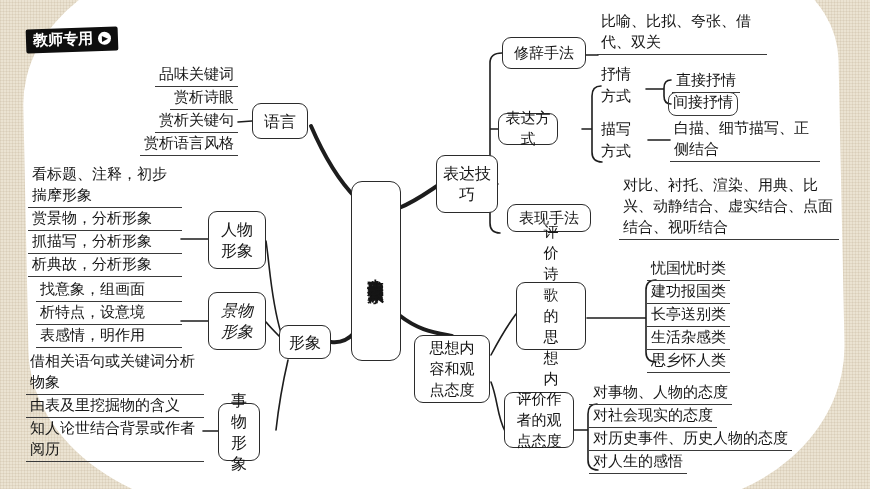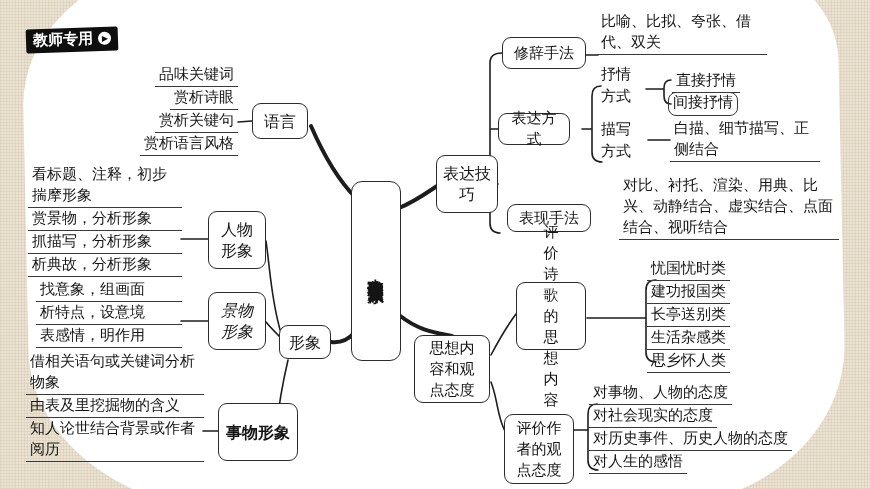--- a/index.html
+++ b/index.html
@@ -108,32 +108,32 @@
   <div class="leaf">析特点，设意境</div>
   <div class="leaf">表感情，明作用</div>
 </div>
 <div class="node" style="left:208px;top:292px;width:58px;height:58px;font-style:italic;">景物形象</div>
 
 <div class="leaf-group" style="left:26px;top:351px;width:178px;">
   <div class="leaf wrap">借相关语句或关键词分析物象</div>
   <div class="leaf">由表及里挖掘物的含义</div>
   <div class="leaf wrap">知人论世结合背景或作者阅历</div>
 </div>
-<div class="node" style="left:218px;top:403px;width:80px;height:58px;font-weight:bold;">事物形象</div>
+<div class="node" style="left:218px;top:403px;width:42px;height:58px;">事物形象</div>
 
 <div class="node" style="left:279px;top:325px;width:52px;height:34px;">形象</div>
 
 <div class="node" style="left:436px;top:155px;width:62px;height:58px;">表达技巧</div>
 
 <div class="node small" style="left:502px;top:37px;width:84px;height:32px;">修辞手法</div>
 <div class="leaf-group" style="left:597px;top:11px;width:170px;">
   <div class="leaf wrap">比喻、比拟、夸张、借代、双关</div>
 </div>
 
-<div class="node small" style="left:498px;top:113px;width:72px;height:32px;">表达方式</div>
+<div class="node small" style="left:498px;top:113px;width:60px;height:32px;">表达方式</div>
 <div class="plain-label" style="left:601px;top:63px;width:40px;">抒情方式</div>
 <div class="leaf-group" style="left:672px;top:70px;">
   <div class="leaf">直接抒情</div>
 </div>
 <div class="leaf-group" style="left:668px;top:92px;">
   <div class="leaf boxed">间接抒情</div>
 </div>
 <div class="plain-label" style="left:601px;top:118px;width:40px;">描写方式</div>
 <div class="leaf-group" style="left:670px;top:118px;width:150px;">
   <div class="leaf wrap">白描、细节描写、正侧结合</div>
@@ -148,19 +148,19 @@
 
 <div class="node small" style="left:516px;top:282px;width:70px;height:68px;padding:2px 20px;">评价诗歌的思想内容</div>
 <div class="leaf-group align-start" style="left:647px;top:258px;">
   <div class="leaf">忧国忧时类</div>
   <div class="leaf">建功报国类</div>
   <div class="leaf">长亭送别类</div>
   <div class="leaf">生活杂感类</div>
   <div class="leaf">思乡怀人类</div>
 </div>
 
-<div class="node small" style="left:504px;top:414px;width:70px;height:70px;padding:2px 8px;">评价作者的观点态度</div>
+<div class="node small" style="left:504px;top:392px;width:70px;height:56px;padding:2px 8px;">评价作者的观点态度</div>
 <div class="leaf-group align-start" style="left:589px;top:382px;">
   <div class="leaf">对事物、人物的态度</div>
   <div class="leaf">对社会现实的态度</div>
   <div class="leaf">对历史事件、历史人物的态度</div>
   <div class="leaf">对人生的感悟</div>
 </div>
 
 </body></html>

